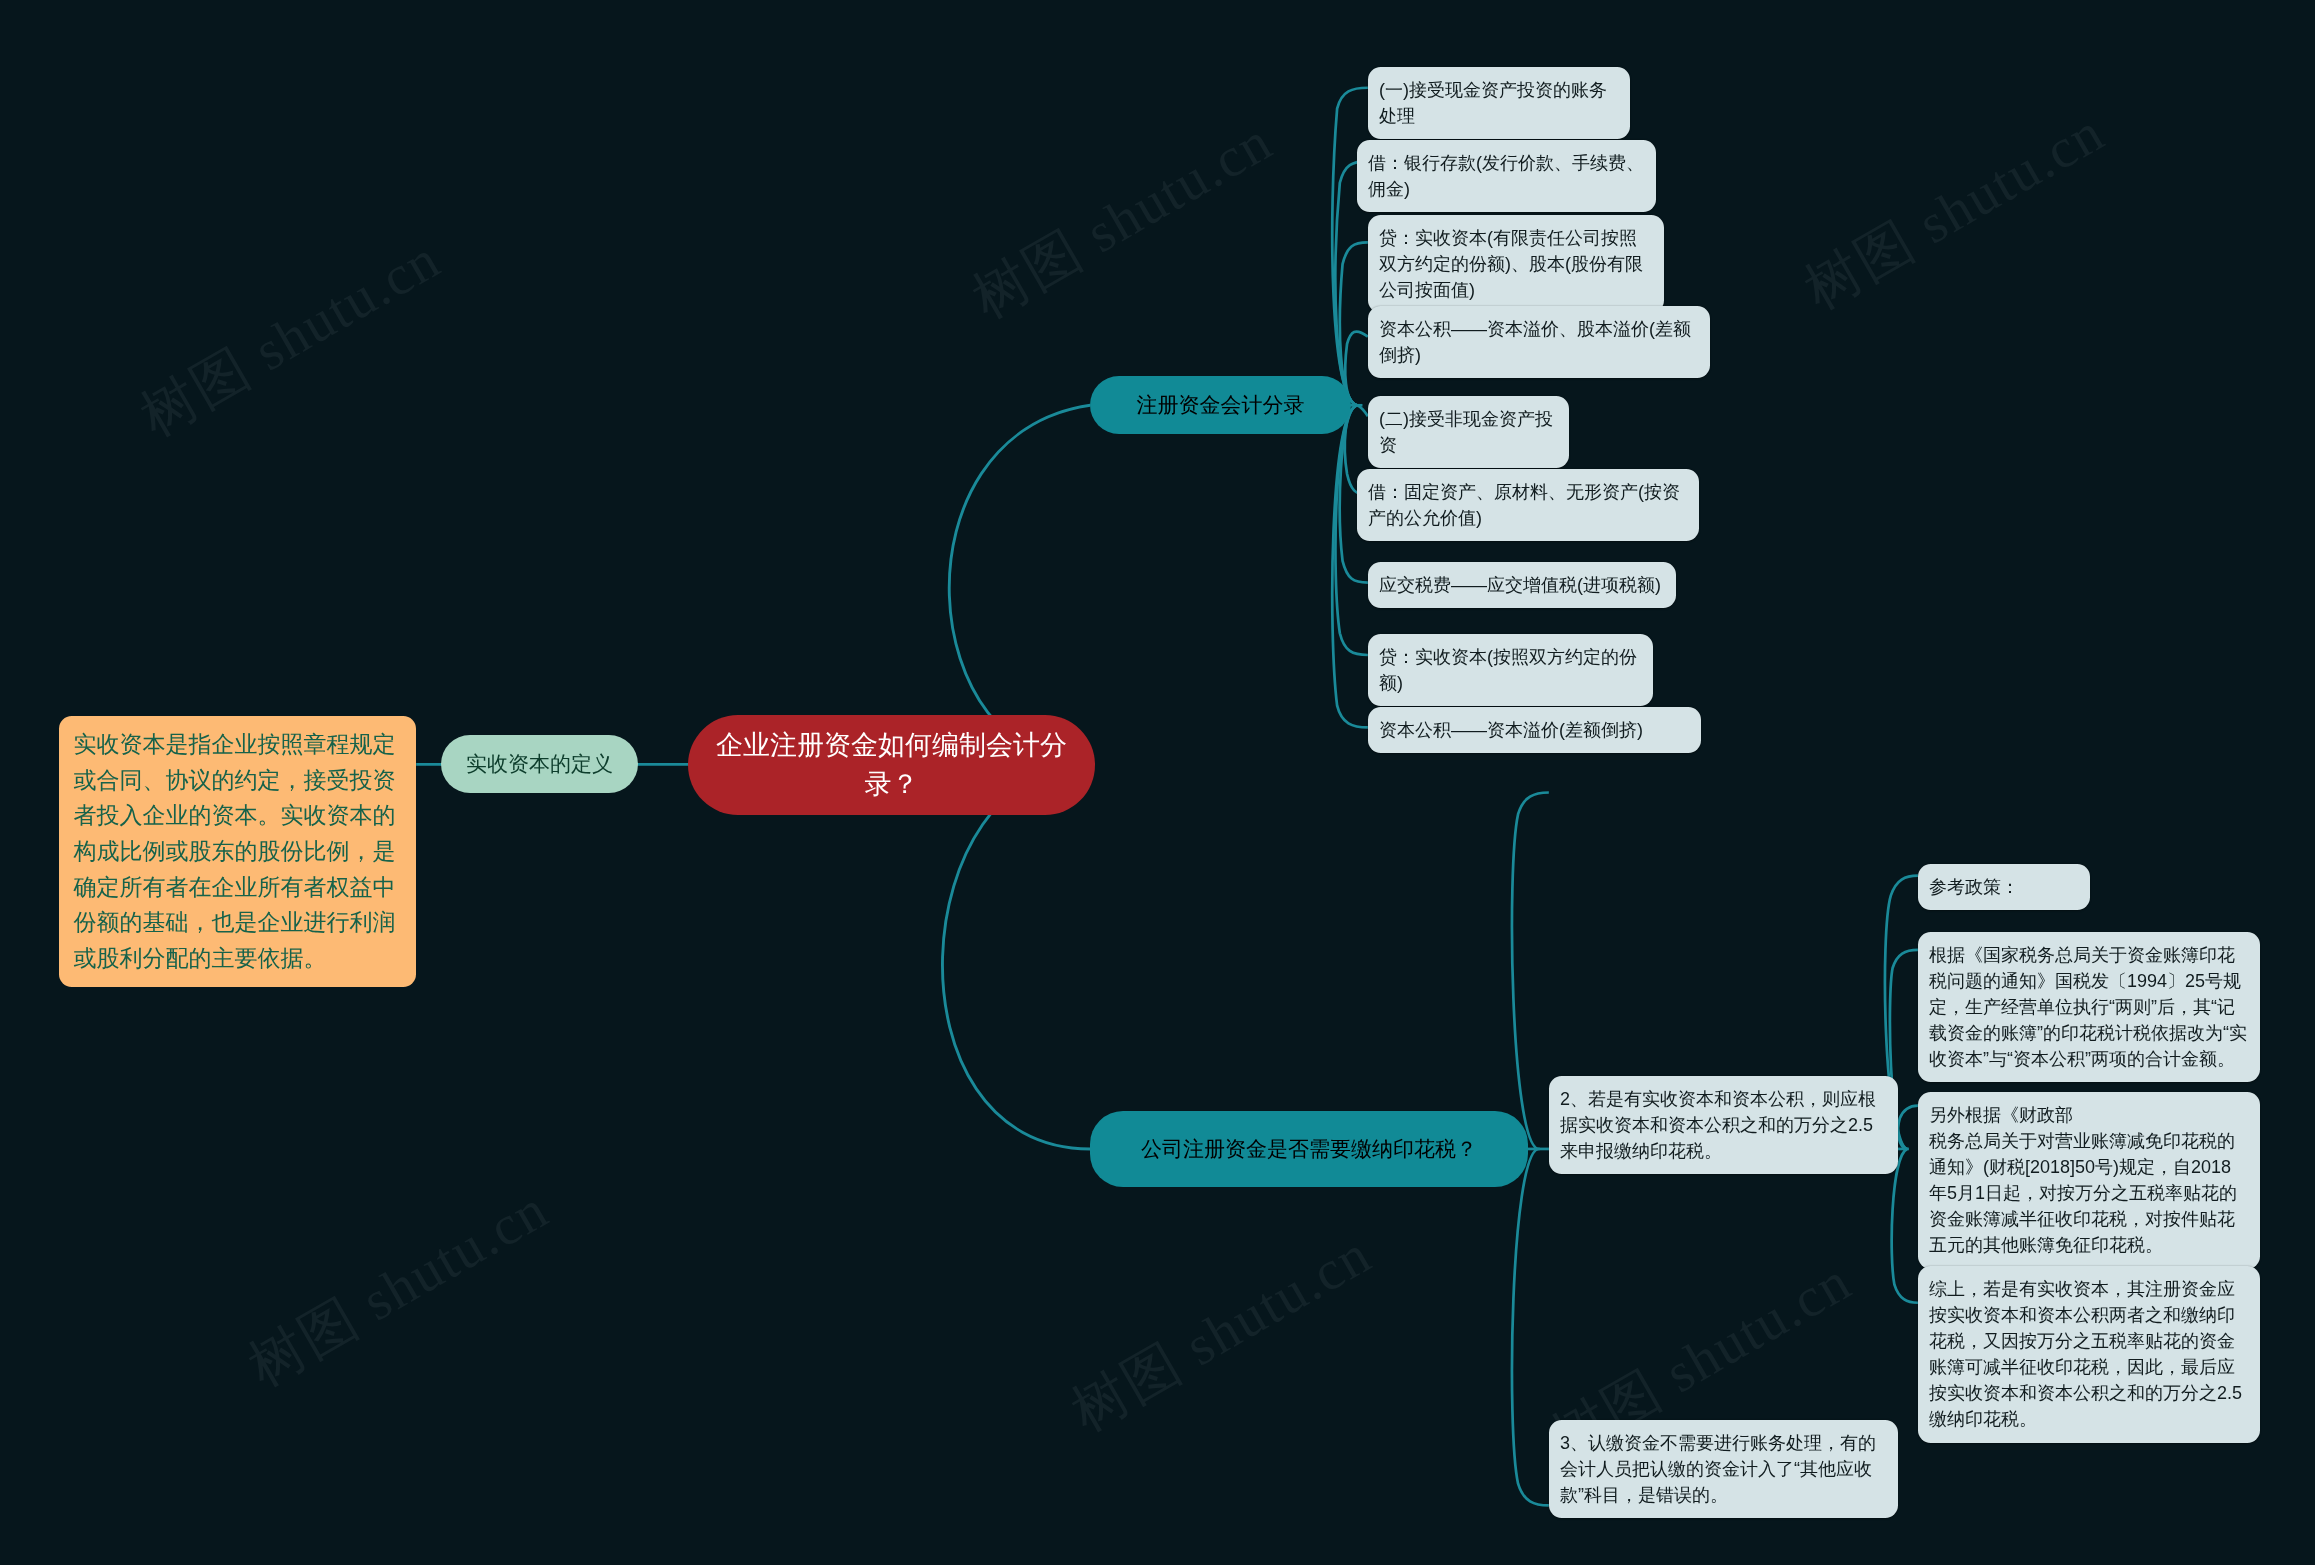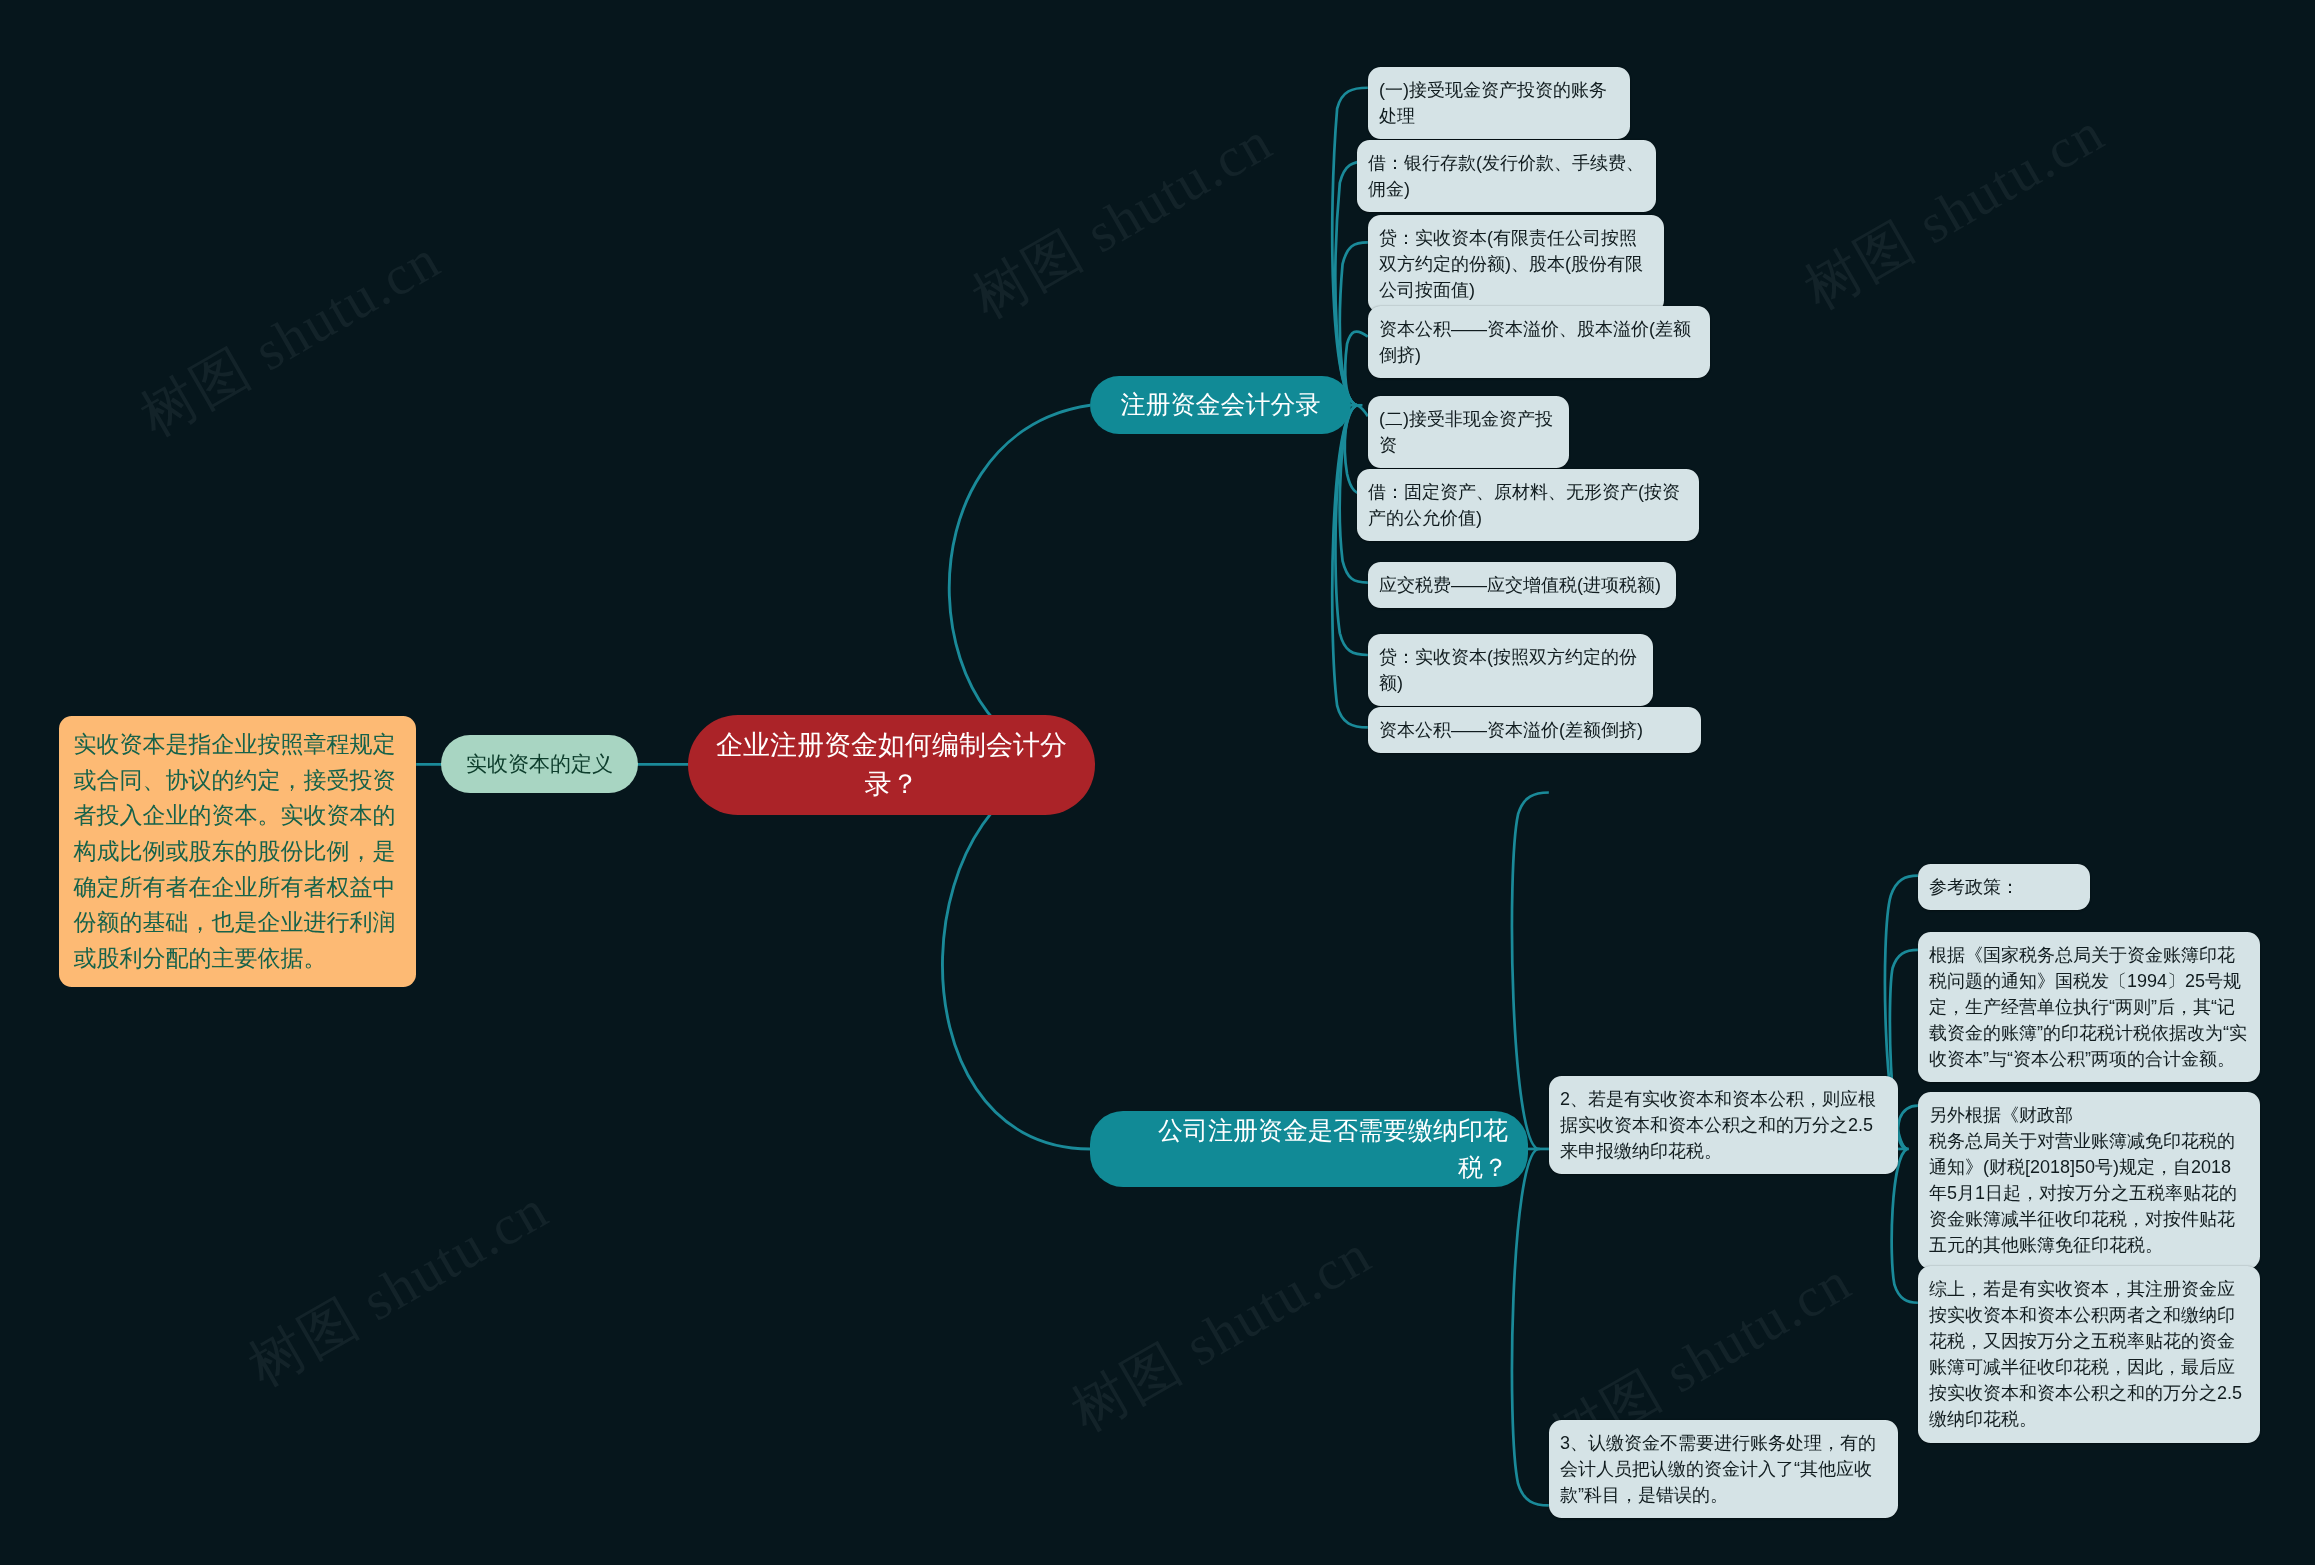--- a/index.html
+++ b/index.html
@@ -25,23 +25,23 @@
     background:#d5e3e6;color:#111c1f;border-radius:12.7px;
     padding:10px 11px;font-size:18px;line-height:1.45;
     box-shadow:0 0.9px 1.8px rgba(0,0,0,.35);
   }
   .root{
     background:#ab2328;color:#fff;border-radius:54px;
     display:flex;align-items:center;justify-content:center;text-align:center;
     font-size:27px;line-height:1.45;padding:16.3px 23.5px;box-sizing:border-box;
   }
   .branch{
-    background:#118a96;color:#ffffff;border-radius:33px;
-    display:flex;align-items:center;justify-content:center;text-align:right;
-    font-size:25px;line-height:1.5;padding:11px 20px;box-sizing:border-box;
+    background:#118a96;color:#000000;border-radius:33px;
+    display:flex;align-items:center;justify-content:center;text-align:center;
+    font-size:21px;line-height:1.5;padding:11px 20px;box-sizing:border-box;
   }
   .branch-green{
     background:#a8d5c2;color:#0d3d2c;border-radius:33px;
     display:flex;align-items:center;justify-content:center;text-align:center;
     font-size:21px;padding:22px 20px;box-sizing:border-box;
   }
   .leaf-green{
     background:#fdba74;color:#16624a;border-radius:12.7px;
     padding:11px 14.5px;font-size:23px;line-height:1.55;
   }

